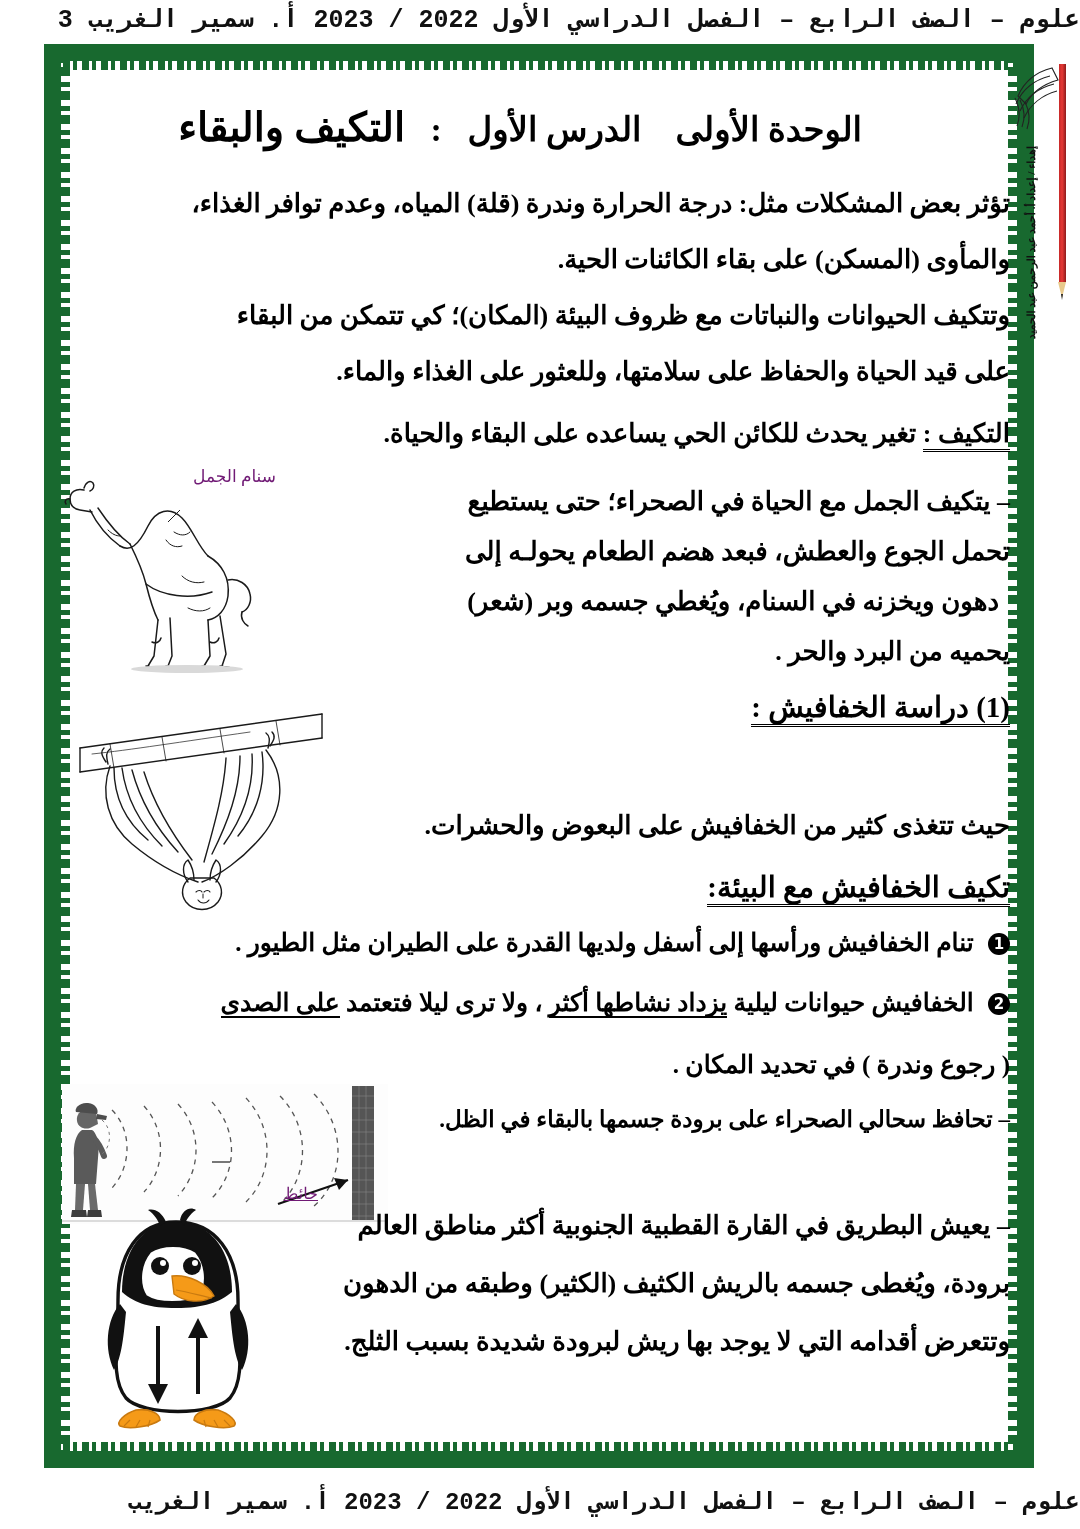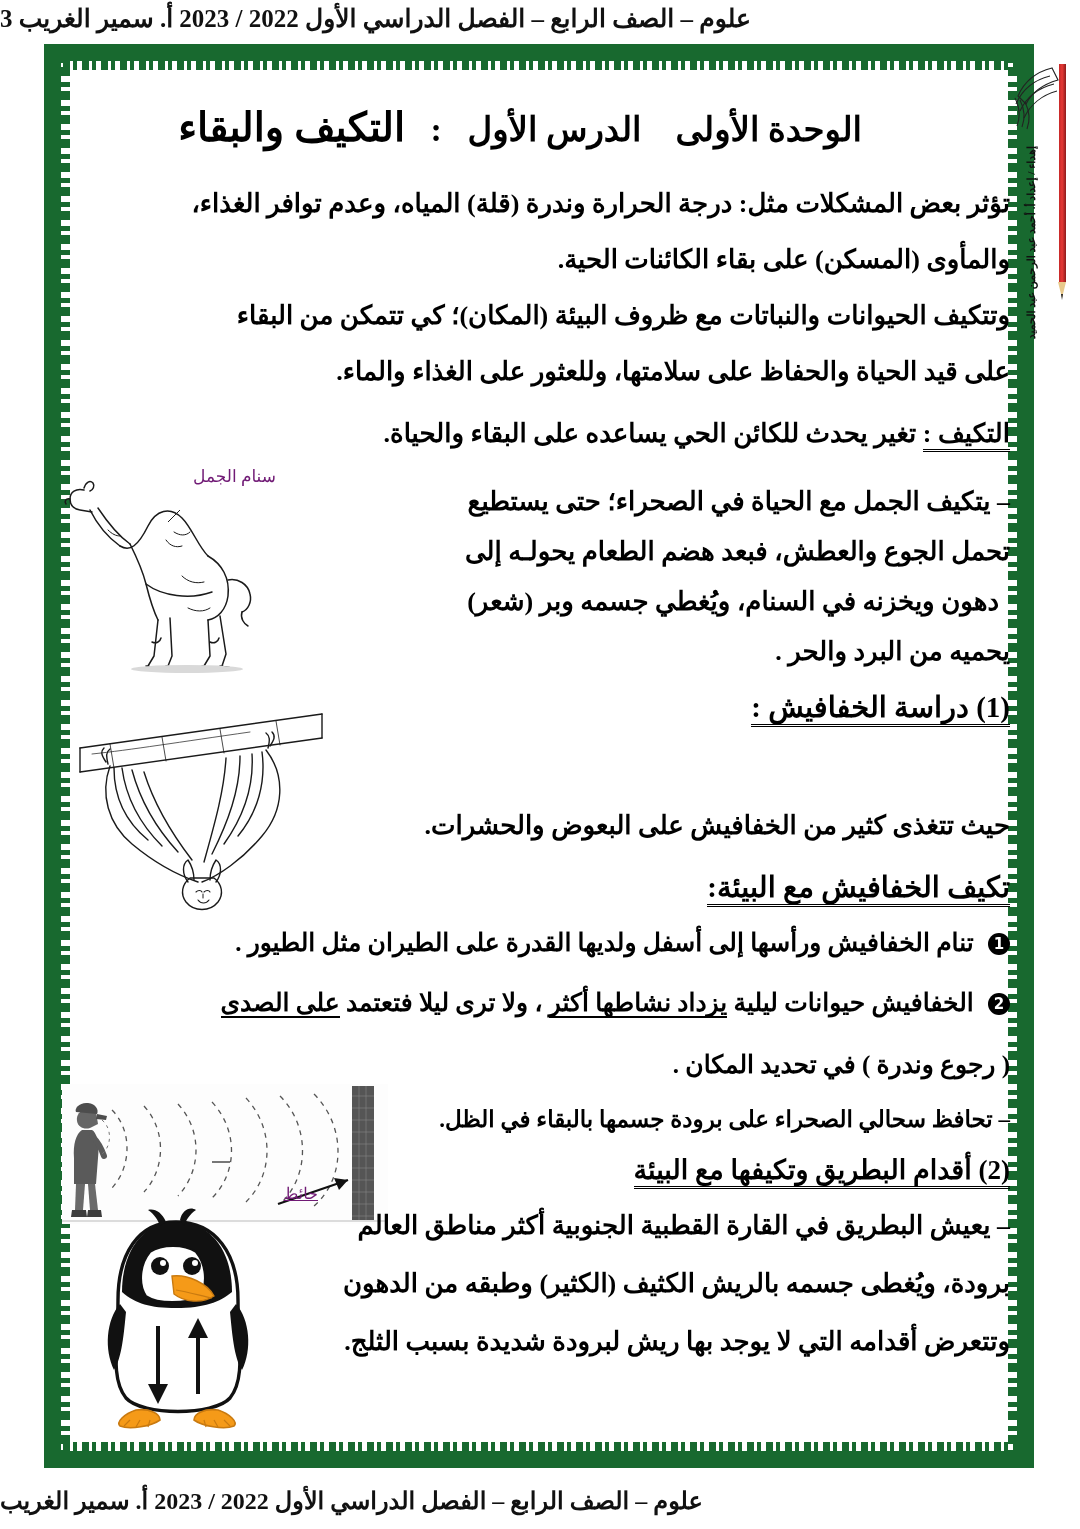--- a/index.html
+++ b/index.html
@@ -8,22 +8,22 @@
     background:#ffffff;
     font-family:"Liberation Serif","DejaVu Serif",serif;
     overflow:hidden;
     position:relative;
   }
   .page{position:relative;width:1080px;height:1529px;}
 
   
   .running{
     position:absolute;left:0;right:0;
-    text-align:left;
-    font-family:Liberation Serif, serif;
+    text-align:right;
+    font-family:Liberation Mono, monospace;
     font-weight:bold;
     font-size:25px;
     color:#111;
     letter-spacing:0px;
     white-space:nowrap;
     direction:rtl;
   }
   .running-head{top:4px;}
   .running-foot{top:1487px;font-size:24px;}
 
@@ -387,23 +387,20 @@
 
       <path d="M216 120 L286 96" stroke="#111" stroke-width="2.2" fill="none"></path>
       <path d="M286 96 L272 94 L277 106 Z" fill="#111"></path>
       <rect x="0" y="136" width="326" height="2" fill="#dcdcdc"></rect>
     </svg>
     <div class="caption" style="right:700px;top:1122px;font-size:16px;text-decoration:underline;">حائط</div>
 
     <div class="ln body-sm" style="right:8px;top:988px;">( رجوع وندرة ) في تحديد المكان .</div>
     <div class="ln body-sm" style="right:8px;top:1044px;font-size:23px;">– تحافظ سحالي الصحراء على برودة جسمها بالبقاء في الظل.</div>
 
-    <div class="ln body" style="right:8px;top:1092px;font-size:27px;">
-      <span class="u">(2) أقدام البطريق وتكيفها مع البيئة</span>
-    </div>
 
     <svg class="fig" style="left:18px;top:1146px;" width="200" height="228" viewBox="0 0 200 228">
 
       <path d="M96 14 C58 14 38 46 38 92 C38 136 30 170 46 190 C62 208 134 208 150 190 C166 170 158 136 158 92 C158 46 136 14 96 14 Z" fill="#ffffff" stroke="#111" stroke-width="3.4"></path>
 
       <path d="M96 14 C62 14 42 44 42 84 C56 96 70 100 96 100 C124 100 140 94 152 84 C152 44 132 14 96 14 Z" fill="#111"></path>
 
       <path d="M70 44 C60 56 58 76 66 88 C78 96 106 96 120 88 C128 76 126 56 116 44 C104 36 82 36 70 44 Z" fill="#ffffff" stroke="#111" stroke-width="2"></path>
 
       <circle cx="80" cy="58" r="9" fill="#111"></circle>

